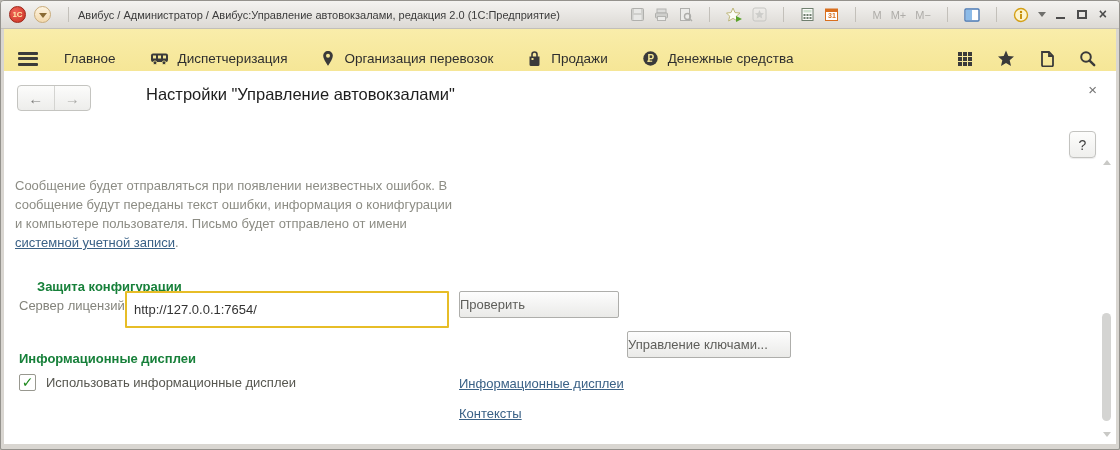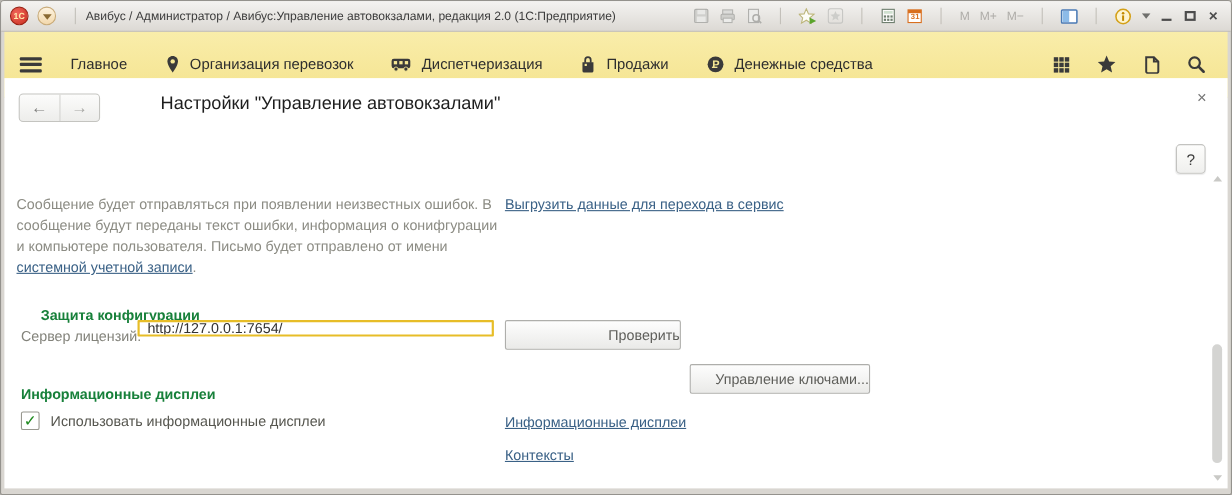--- a/index.html
+++ b/index.html
@@ -73,29 +73,29 @@
   .para { position:absolute; font-size:13px; line-height:19px; color:#8c8c84; }
   .para1 { left:11px; top:105px; width:438px; }
   .para2 { left:15px; top:333px; width:452px; }
   a.lnk { color:#3a6186; text-decoration:underline; cursor:pointer; }
   .export-link { position:absolute; left:455px; top:107px; font-size:13px; }
   .sec-title { position:absolute; font-size:13px; font-weight:bold; color:#17803a; }
   .sec1 { left:33px; top:208px; }
   .sec2 { left:15px; top:280px; }
   .lic-label { position:absolute; left:15px; top:227px; font-size:13px; color:#83837b; white-space:nowrap; }
   .lic-input {
-    position:absolute; left:121px; top:220px; width:324px; height:15px;
+    position:absolute; left:121px; top:220px; width:324px; height:37px;
     border:2px solid #e7bd27; border-radius:1px; background:#fff;
     font-family:"Liberation Sans","DejaVu Sans",sans-serif;
     font-size:13px; color:#333; padding:0 7px; outline:none;
   }
   .btn {
     position:absolute; top:220px; height:27px;
     background:linear-gradient(#fdfdfd,#eaeae8); border:1px solid #aeaeab; border-radius:2px;
-    font-size:13px; color:#5e5e5a; text-align:right; line-height:25px; cursor:pointer;
+    font-size:13px; color:#5e5e5a; text-align:left; line-height:25px; cursor:pointer;
   }
   .btn-check { left:455px; width:160px; }
   .btn-keys { left:623px; width:164px;margin-top:40px; }
   .chk-row { position:absolute; left:15px; top:303px; display:flex; align-items:center; }
   .chk { width:17px; height:17px; background:#fff; border:1px solid #98988f; border-radius:2px;
          display:flex; align-items:center; justify-content:center; cursor:pointer; }
   .chk .mark { color:#1f8a1f; font-size:14px; font-weight:bold; line-height:1; margin-top:-2px; }
   .chk-lbl { margin-left:10px; font-size:13px; color:#56564f; cursor:default; }
   .link-displays { position:absolute; left:455px; top:305px; font-size:13px; }
   .link-contexts { position:absolute; left:455px; top:335px; font-size:13px; }
@@ -216,40 +216,40 @@
         <i></i>
         <i></i>
       </div>
 
     <div class="mi">
       <span class="lbl">Главное</span>
     </div>
 
     <div class="mi">
       <span>
-          <svg width="14" height="17">
-            <path d="M7 1 C4.2 1 2.2 3.1 2.2 5.8 c0 3.6 4.8 10 4.8 10 s4.8-6.4 4.8-10 C11.8 3.1 9.8 1 7 1 z" fill="#3a3a3a"></path>
-            <circle cx="7" cy="5.8" r="2" fill="#f5e794"></circle>
-          </svg>
-        </span>
-      <span class="lbl">Организация перевозок</span>
-    </div>
-
-    <div class="mi">
-      <span>
           <svg width="19" height="15">
             <rect x="1" y="2.5" width="17" height="8.5" rx="2" fill="#3a3a3a"></rect>
             <rect x="3" y="4.5" width="3" height="3" fill="#f5e794"></rect>
             <rect x="8" y="4.5" width="3" height="3" fill="#f5e794"></rect>
             <rect x="13" y="4.5" width="3" height="3" fill="#f5e794"></rect>
             <circle cx="5" cy="11.8" r="1.9" fill="#3a3a3a" stroke="#f5e794" stroke-width="0.8"></circle>
             <circle cx="14" cy="11.8" r="1.9" fill="#3a3a3a" stroke="#f5e794" stroke-width="0.8"></circle>
           </svg>
         </span>
       <span class="lbl">Диспетчеризация</span>
+    </div>
+
+    <div class="mi">
+      <span>
+          <svg width="14" height="17">
+            <path d="M7 1 C4.2 1 2.2 3.1 2.2 5.8 c0 3.6 4.8 10 4.8 10 s4.8-6.4 4.8-10 C11.8 3.1 9.8 1 7 1 z" fill="#3a3a3a"></path>
+            <circle cx="7" cy="5.8" r="2" fill="#f5e794"></circle>
+          </svg>
+        </span>
+      <span class="lbl">Организация перевозок</span>
     </div>
 
     <div class="mi">
       <span>
           <svg width="15" height="17">
             <path d="M2.5 6.5 h10 v8 a1.5 1.5 0 0 1 -1.5 1.5 h-7 a1.5 1.5 0 0 1 -1.5 -1.5 z" fill="#3a3a3a"></path>
             <path d="M5 7 V4.5 a2.5 2.5 0 0 1 5 0 V7" fill="none" stroke="#3a3a3a" stroke-width="1.6"></path>
             <rect x="4.5" y="8" width="2" height="2" fill="#f5e794"></rect>
           </svg>
         </span>
@@ -310,21 +310,20 @@
       <span class="half arr-back">←</span>
       <span class="half arr-fwd">→</span>
     </div>
 
     <div class="page-title">Настройки "Управление автовокзалами"</div>
     <div class="form-close">×</div>
     <div class="help-btn">?</div>
 
     <p class="para para1"><span>Сообщение будет отправляться при появлении неизвестных ошибок. В сообщение будут переданы текст ошибки, информация о конифгурации и компьютере пользователя. Письмо будет отправлено от имени </span><a class="lnk">системной учетной записи</a><span>.</span></p>
 
-    <a class="lnk export-link">Выгрузить данные для перехода в сервис</a>
 
     <div class="sec-title sec1">Защита конфигурации</div>
 
     <div class="lic-label">Сервер лицензий:</div>
     <input class="lic-input" type="text" value="http://127.0.0.1:7654/" style="">
     <div class="btn btn-check">Проверить</div>
     <div class="btn btn-keys">Управление ключами...</div>
 
     <div class="sec-title sec2">Информационные дисплеи</div>
 

